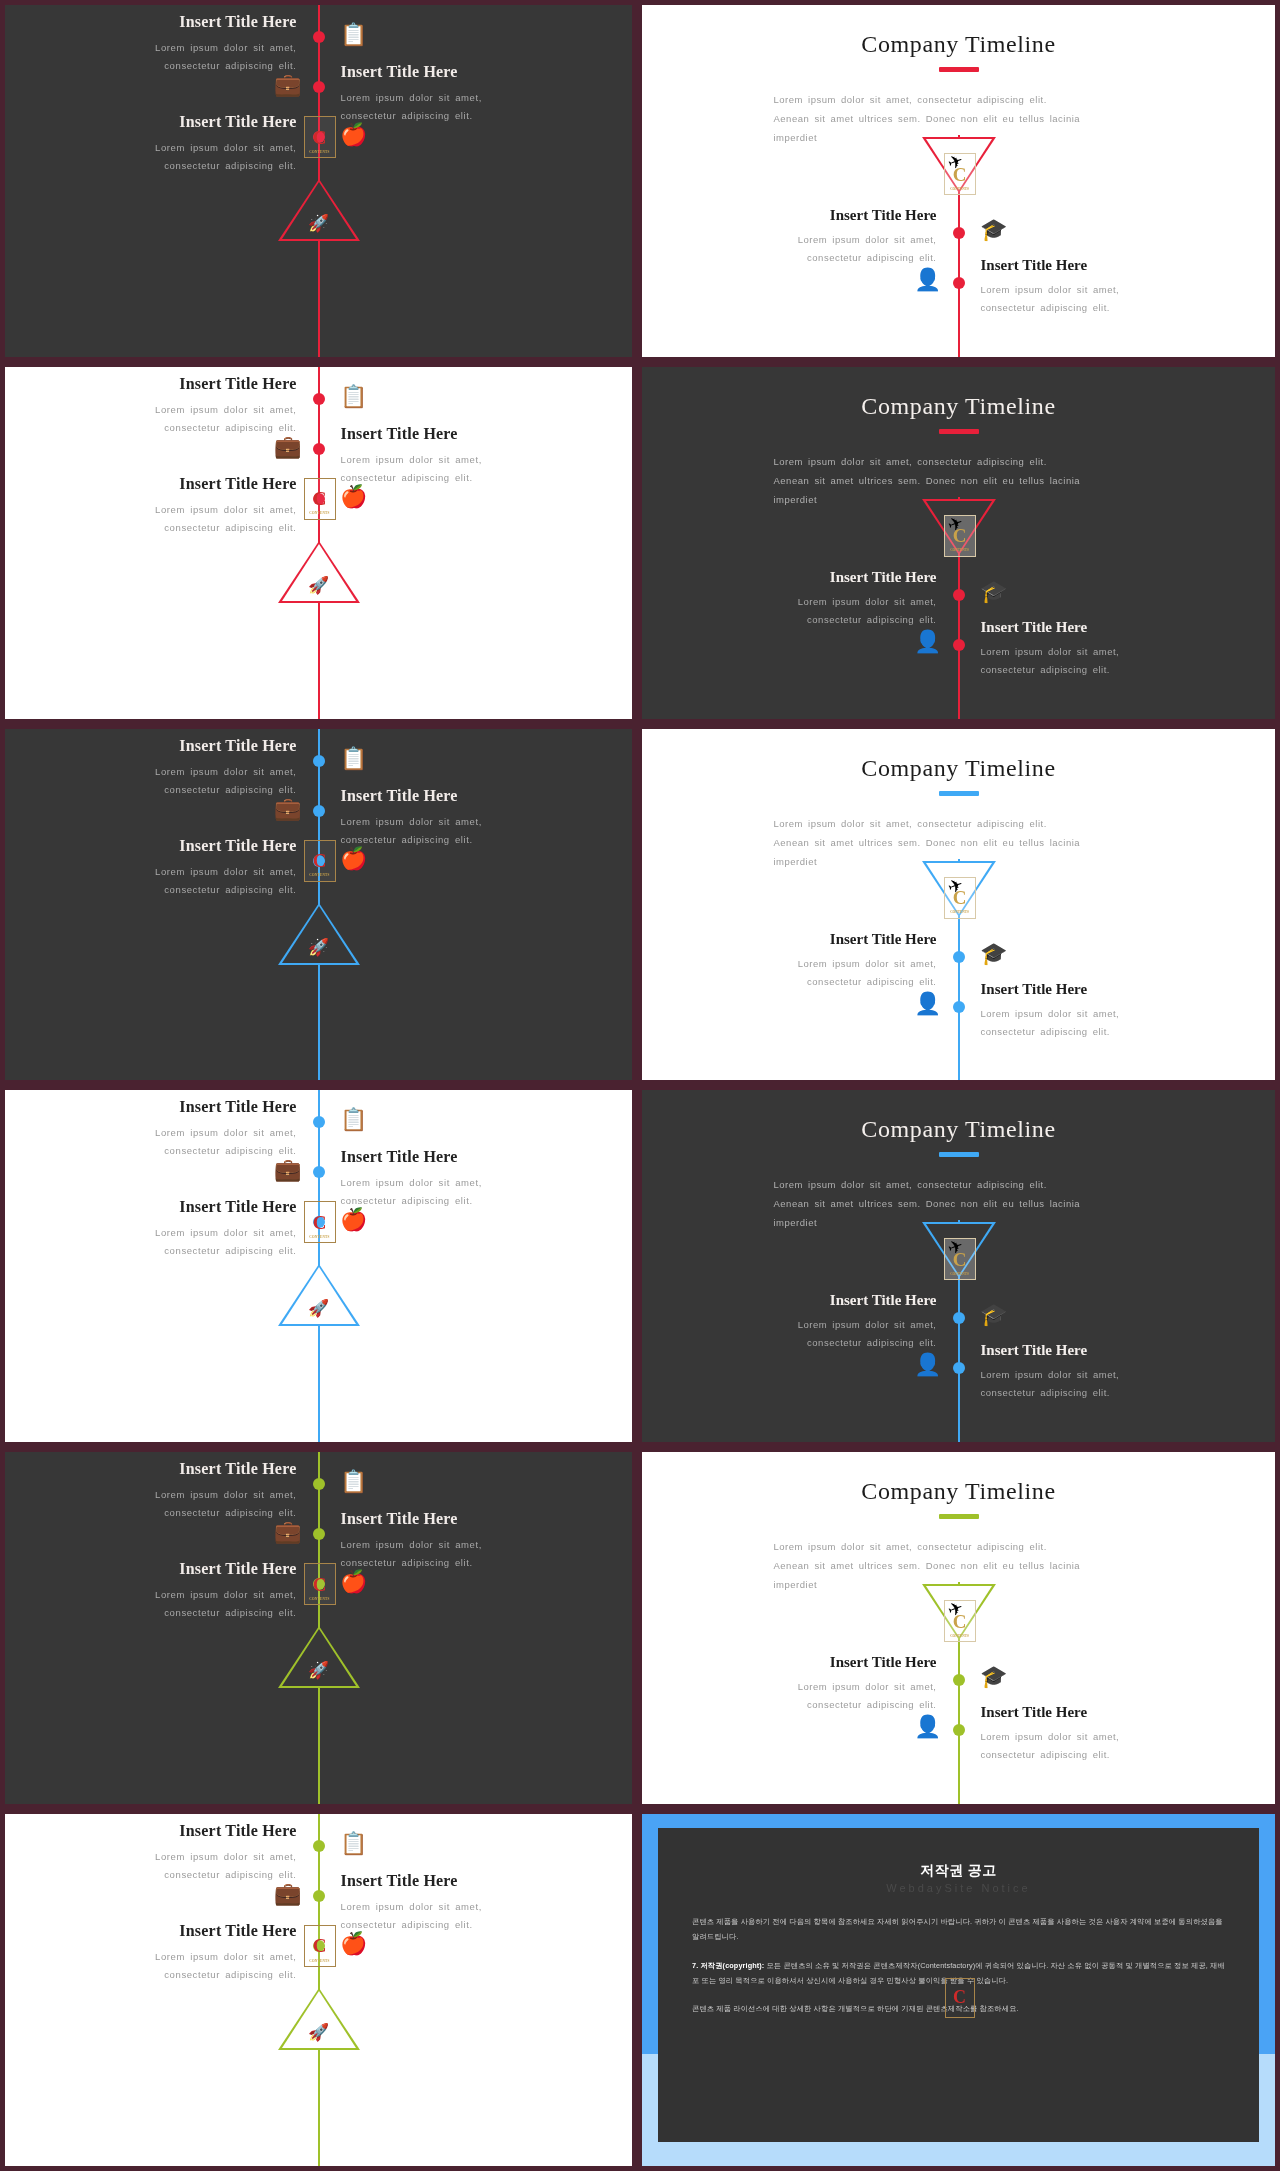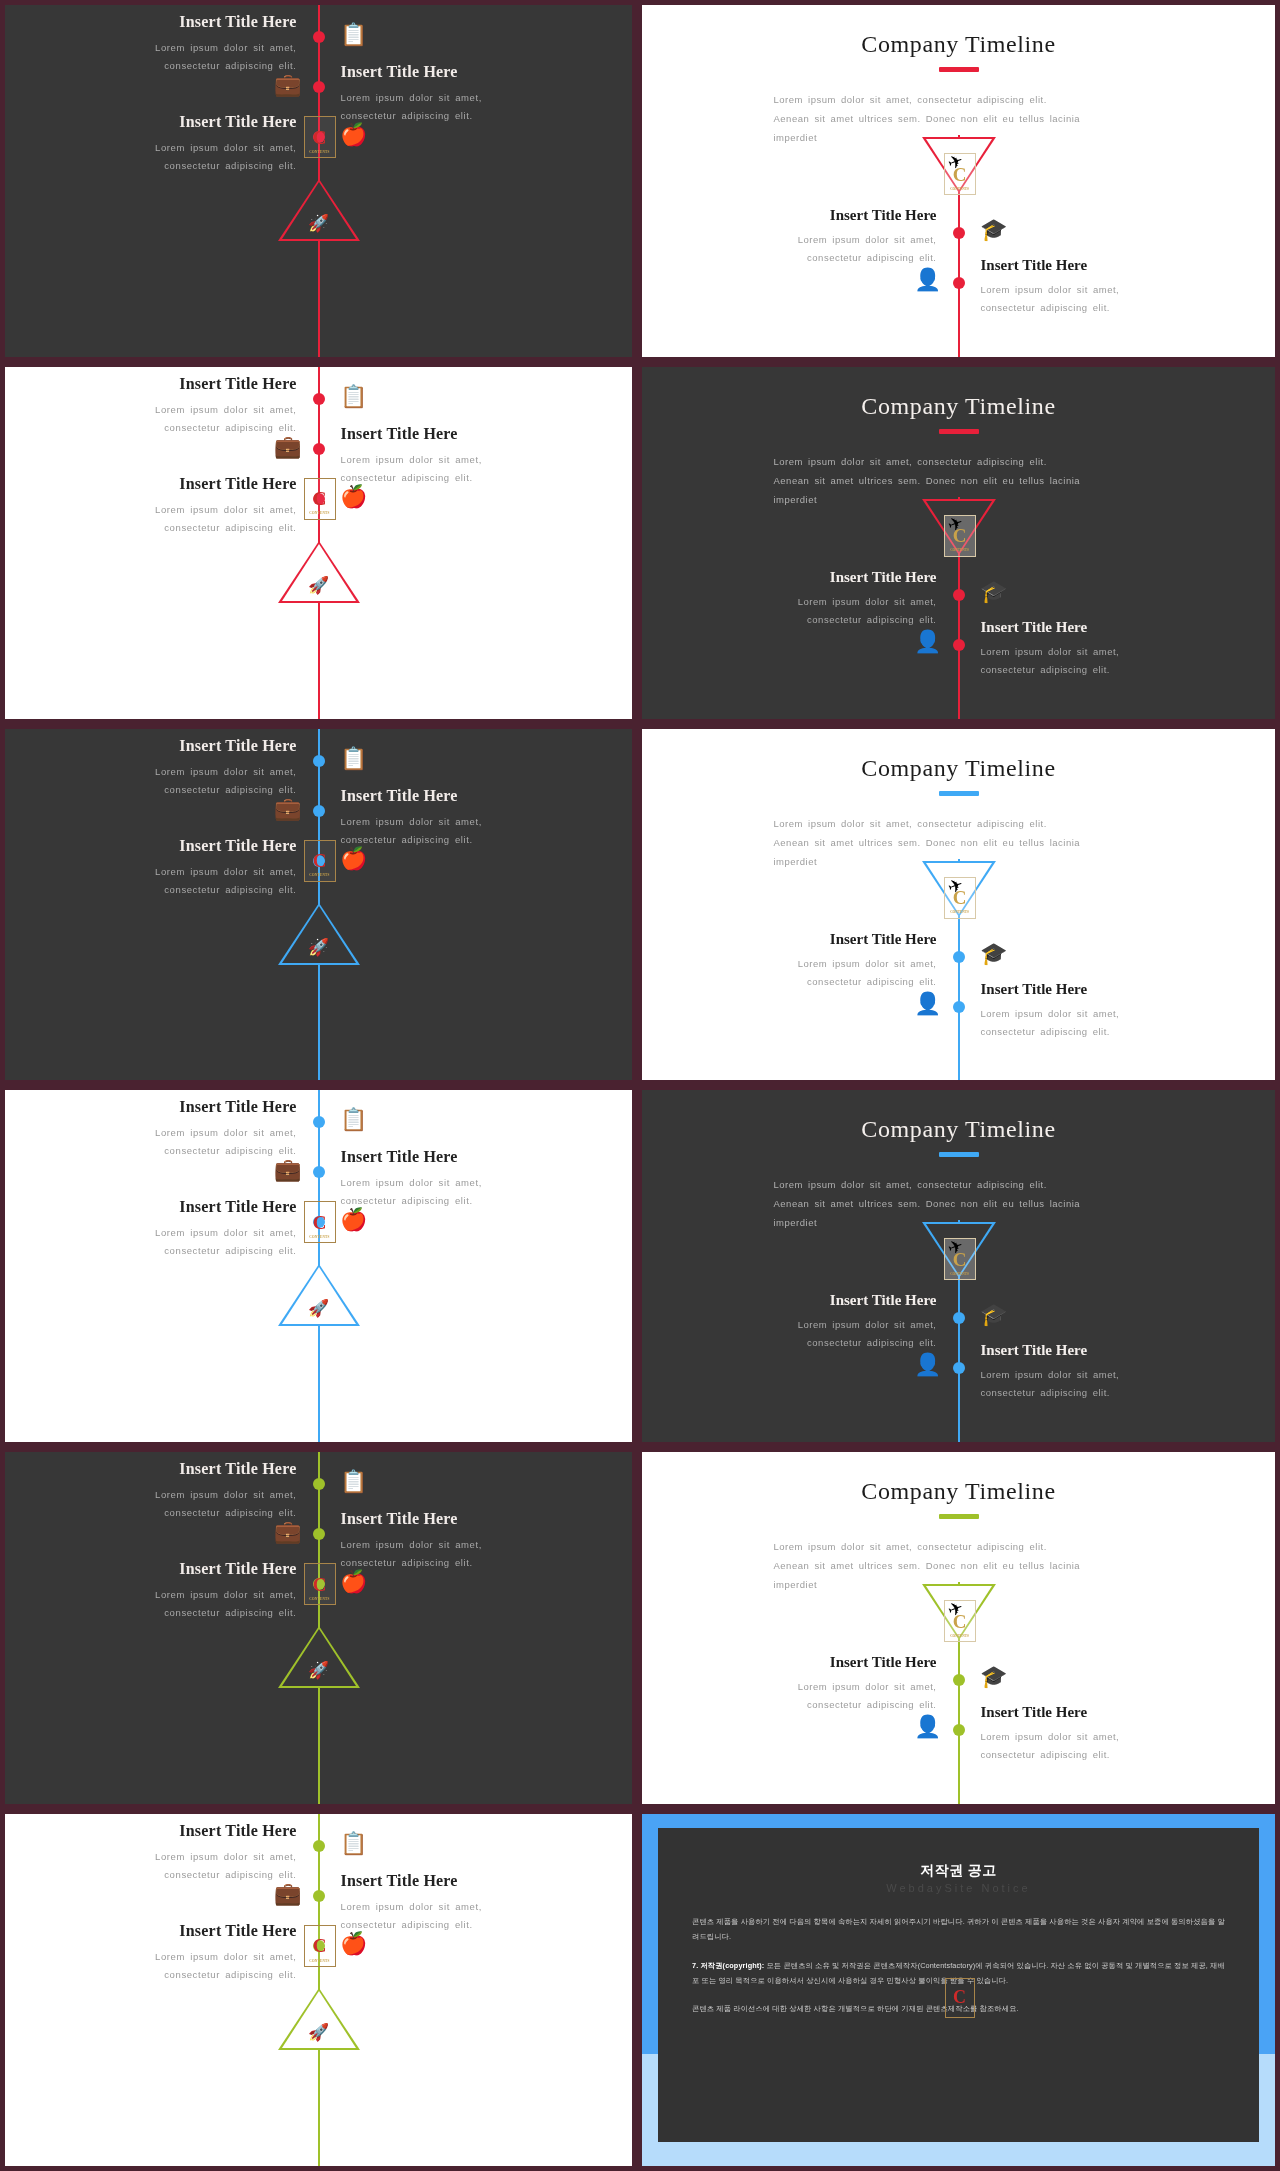--- a/index.html
+++ b/index.html
@@ -509,21 +509,21 @@
           <div class="tri" style="top:177px;margin-left:-37px;border-left:37px solid transparent;border-right:37px solid transparent;border-bottom:57px solid #ffffff;"></div>
           <span class="tri-rocket" style="top:210px;">🚀</span>
         </div>
       </div>
       <div class="panel dark">
         <div class="cpanel">
           <div class="lowerband"></div>
           <div class="cnote">
             <h2>저작권 공고</h2>
             <div class="sub">WebdaySite Notice</div>
-            <p>콘텐츠 제품을 사용하기 전에 다음의 항목에 속하는지 자세히 읽어주시기 바랍니다. 귀하가 이 콘텐츠 제품을 사용하는 것은 사용자 계약에 보증에 동의하셨음을 알려드립니다.</p>
+            <p>콘텐츠 제품을 사용하기 전에 다음의 항목에 참조하세요 자세히 읽어주시기 바랍니다. 귀하가 이 콘텐츠 제품을 사용하는 것은 사용자 계약에 보증에 동의하셨음을 알려드립니다.</p>
             <p><b>7. 저작권(copyright):</b> 모든 콘텐츠의 소유 및 저작권은 콘텐츠제작자(Contentsfactory)에 귀속되어 있습니다. 자산 소유 없이 공동적 및 개별적으로 정보 제공, 재배포 또는 영리 목적으로 이용하셔서 상신시에 사용하실 경우 민형사상 불이익을 받을 수 있습니다.</p>
             <p>콘텐츠 제품 라이선스에 대한 상세한 사항은 개별적으로 하단에 기재된 콘텐츠제작소를 참조하세요.</p>
             <div class="wm">C</div>
           </div>
         </div>
       </div>
     </div>
 </div>
 
 </body></html>

